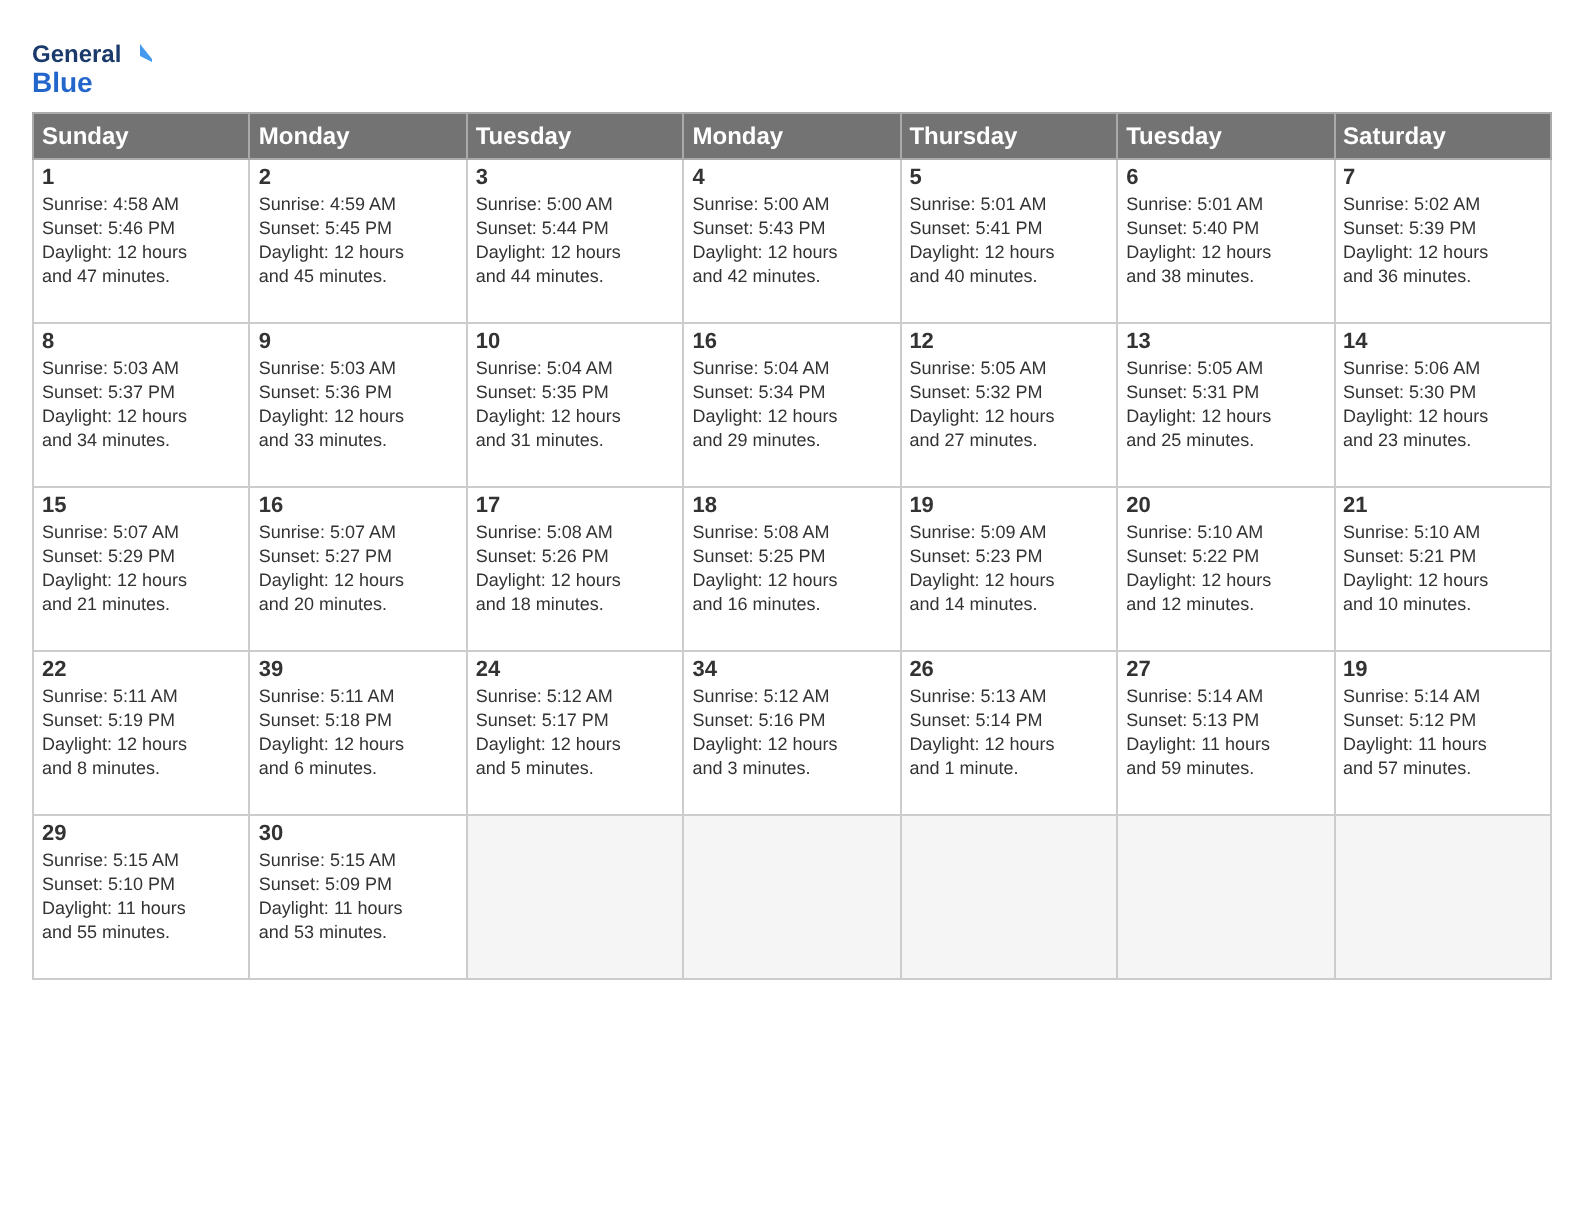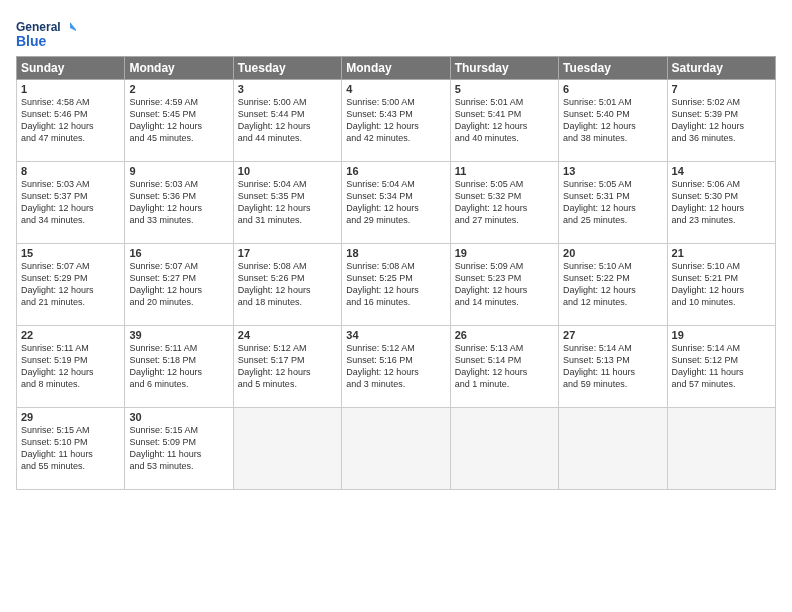--- a/index.html
+++ b/index.html
@@ -115,21 +115,21 @@
           <td><span class="day-num">4</span><span class="cell-text">Sunrise: 5:00 AM<br>Sunset: 5:43 PM<br>Daylight: 12 hours<br>and 42 minutes.</span></td>
           <td><span class="day-num">5</span><span class="cell-text">Sunrise: 5:01 AM<br>Sunset: 5:41 PM<br>Daylight: 12 hours<br>and 40 minutes.</span></td>
           <td><span class="day-num">6</span><span class="cell-text">Sunrise: 5:01 AM<br>Sunset: 5:40 PM<br>Daylight: 12 hours<br>and 38 minutes.</span></td>
           <td><span class="day-num">7</span><span class="cell-text">Sunrise: 5:02 AM<br>Sunset: 5:39 PM<br>Daylight: 12 hours<br>and 36 minutes.</span></td>
         </tr>
         <tr>
           <td><span class="day-num">8</span><span class="cell-text">Sunrise: 5:03 AM<br>Sunset: 5:37 PM<br>Daylight: 12 hours<br>and 34 minutes.</span></td>
           <td><span class="day-num">9</span><span class="cell-text">Sunrise: 5:03 AM<br>Sunset: 5:36 PM<br>Daylight: 12 hours<br>and 33 minutes.</span></td>
           <td><span class="day-num">10</span><span class="cell-text">Sunrise: 5:04 AM<br>Sunset: 5:35 PM<br>Daylight: 12 hours<br>and 31 minutes.</span></td>
           <td><span class="day-num">16</span><span class="cell-text">Sunrise: 5:04 AM<br>Sunset: 5:34 PM<br>Daylight: 12 hours<br>and 29 minutes.</span></td>
-          <td><span class="day-num">11</span><span class="cell-text">Sunrise: 5:05 AM<br>Sunset: 5:32 PM<br>Daylight: 12 hours<br>and 27 minutes.</span></td>
+          <td><span class="day-num">12</span><span class="cell-text">Sunrise: 5:05 AM<br>Sunset: 5:32 PM<br>Daylight: 12 hours<br>and 27 minutes.</span></td>
           <td><span class="day-num">13</span><span class="cell-text">Sunrise: 5:05 AM<br>Sunset: 5:31 PM<br>Daylight: 12 hours<br>and 25 minutes.</span></td>
           <td><span class="day-num">14</span><span class="cell-text">Sunrise: 5:06 AM<br>Sunset: 5:30 PM<br>Daylight: 12 hours<br>and 23 minutes.</span></td>
         </tr>
         <tr>
           <td><span class="day-num">15</span><span class="cell-text">Sunrise: 5:07 AM<br>Sunset: 5:29 PM<br>Daylight: 12 hours<br>and 21 minutes.</span></td>
           <td><span class="day-num">16</span><span class="cell-text">Sunrise: 5:07 AM<br>Sunset: 5:27 PM<br>Daylight: 12 hours<br>and 20 minutes.</span></td>
           <td><span class="day-num">17</span><span class="cell-text">Sunrise: 5:08 AM<br>Sunset: 5:26 PM<br>Daylight: 12 hours<br>and 18 minutes.</span></td>
           <td><span class="day-num">18</span><span class="cell-text">Sunrise: 5:08 AM<br>Sunset: 5:25 PM<br>Daylight: 12 hours<br>and 16 minutes.</span></td>
           <td><span class="day-num">19</span><span class="cell-text">Sunrise: 5:09 AM<br>Sunset: 5:23 PM<br>Daylight: 12 hours<br>and 14 minutes.</span></td>
           <td><span class="day-num">20</span><span class="cell-text">Sunrise: 5:10 AM<br>Sunset: 5:22 PM<br>Daylight: 12 hours<br>and 12 minutes.</span></td>

